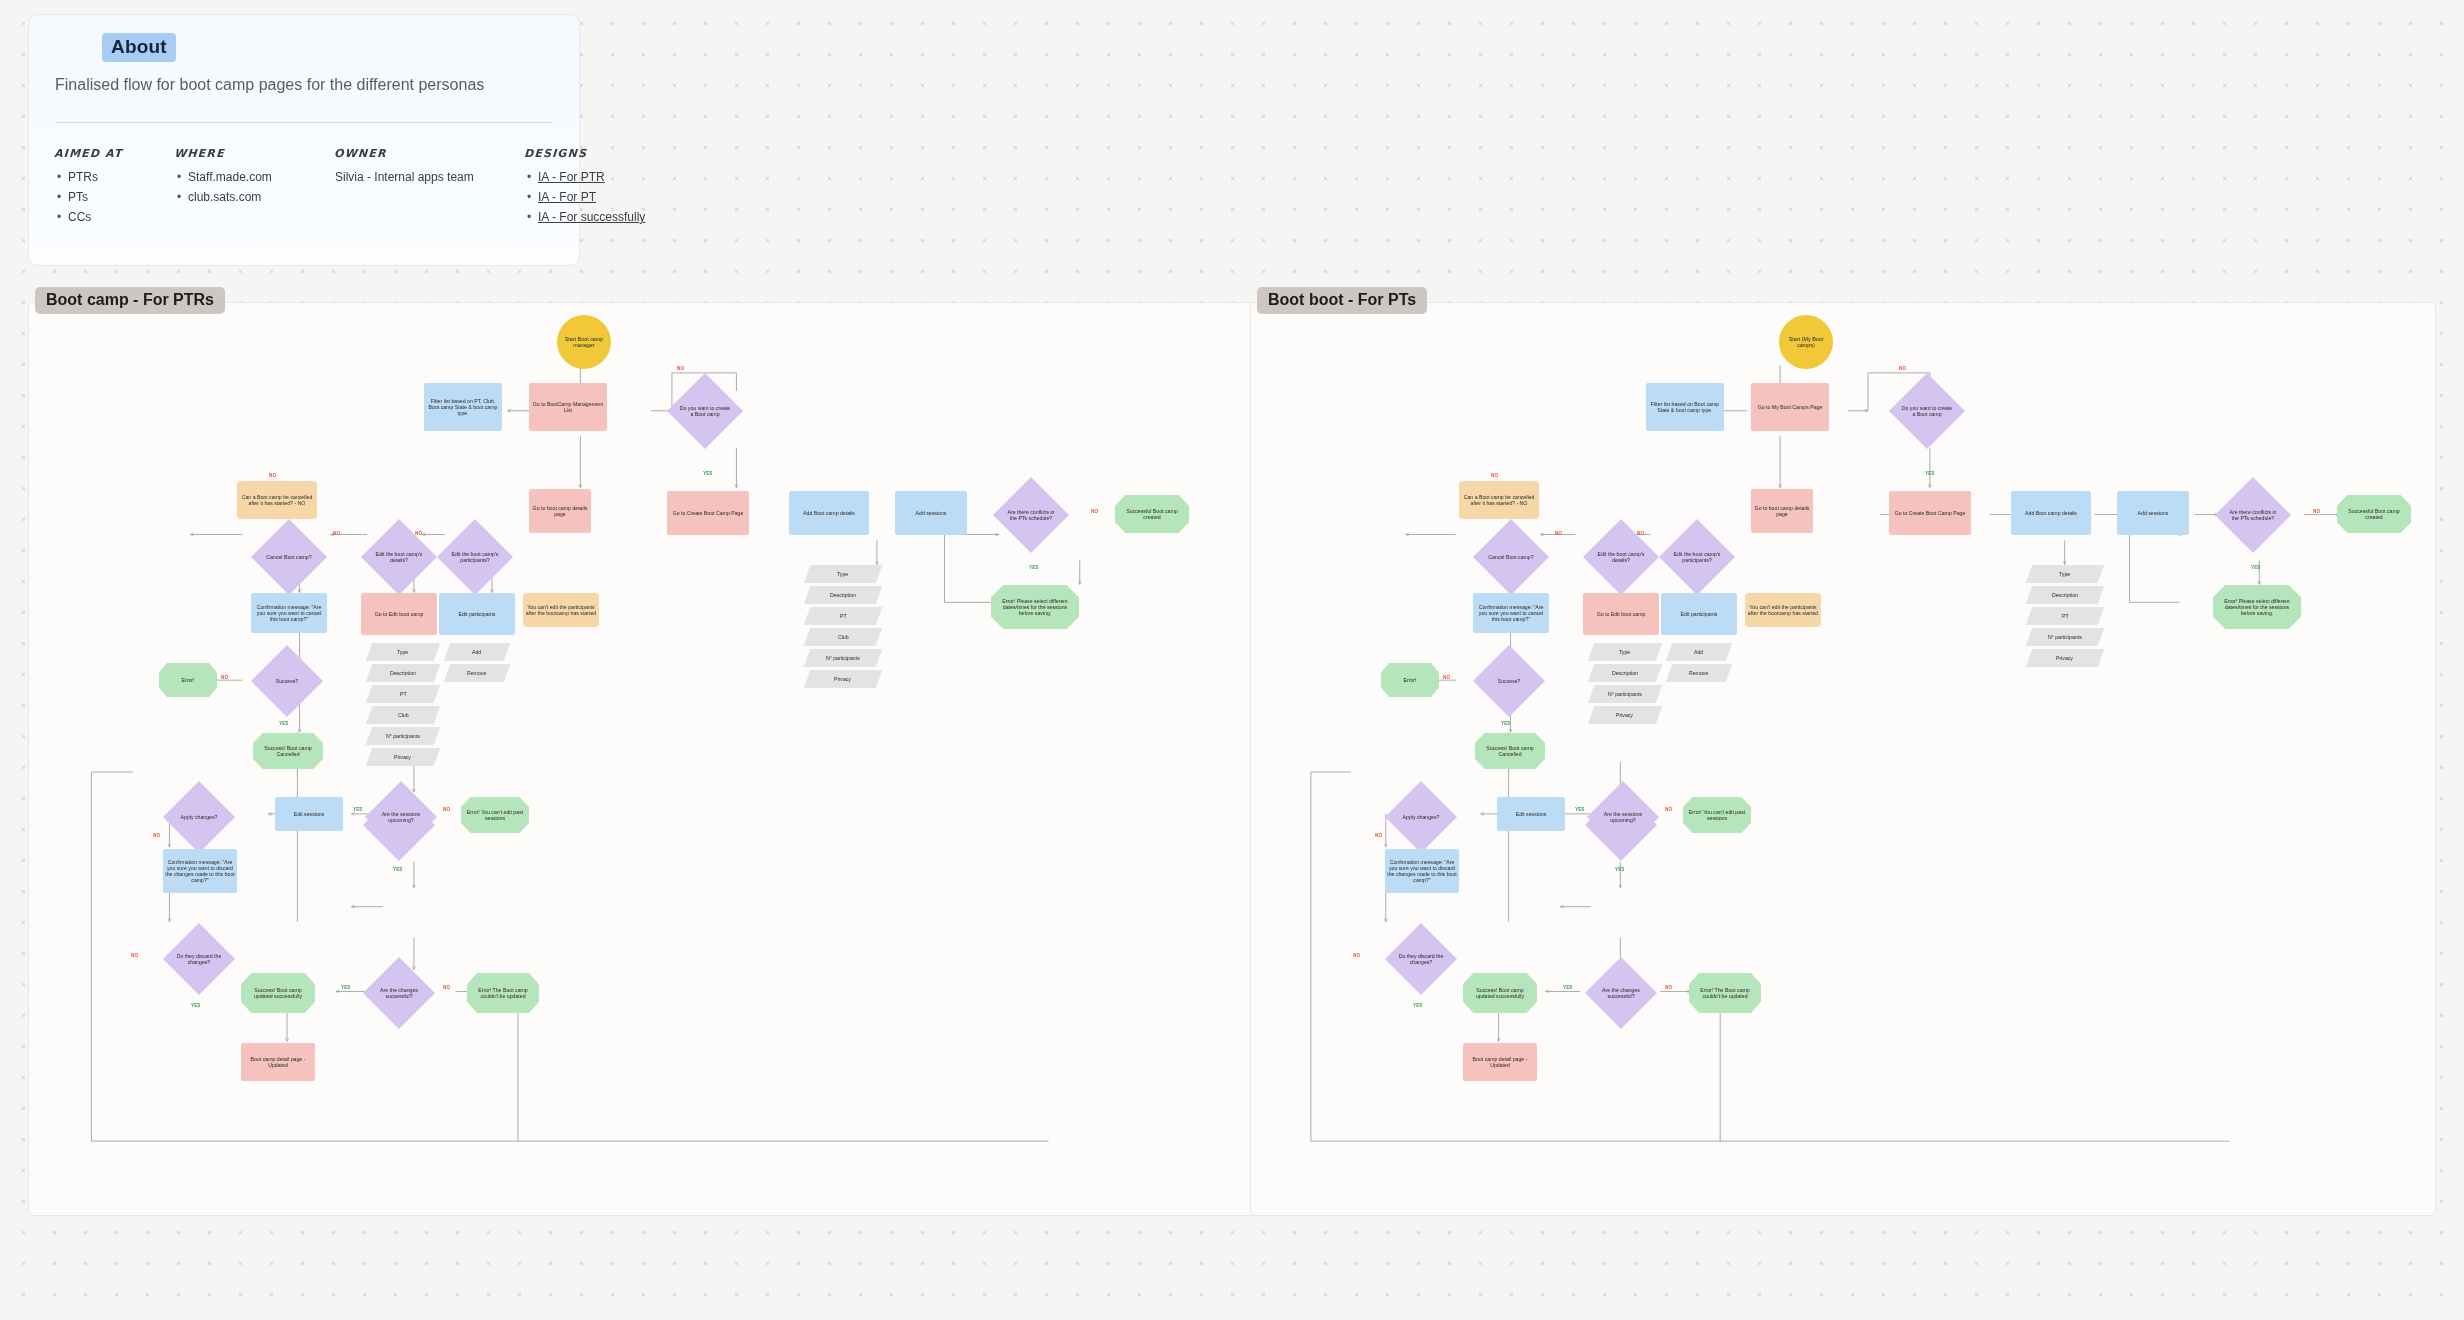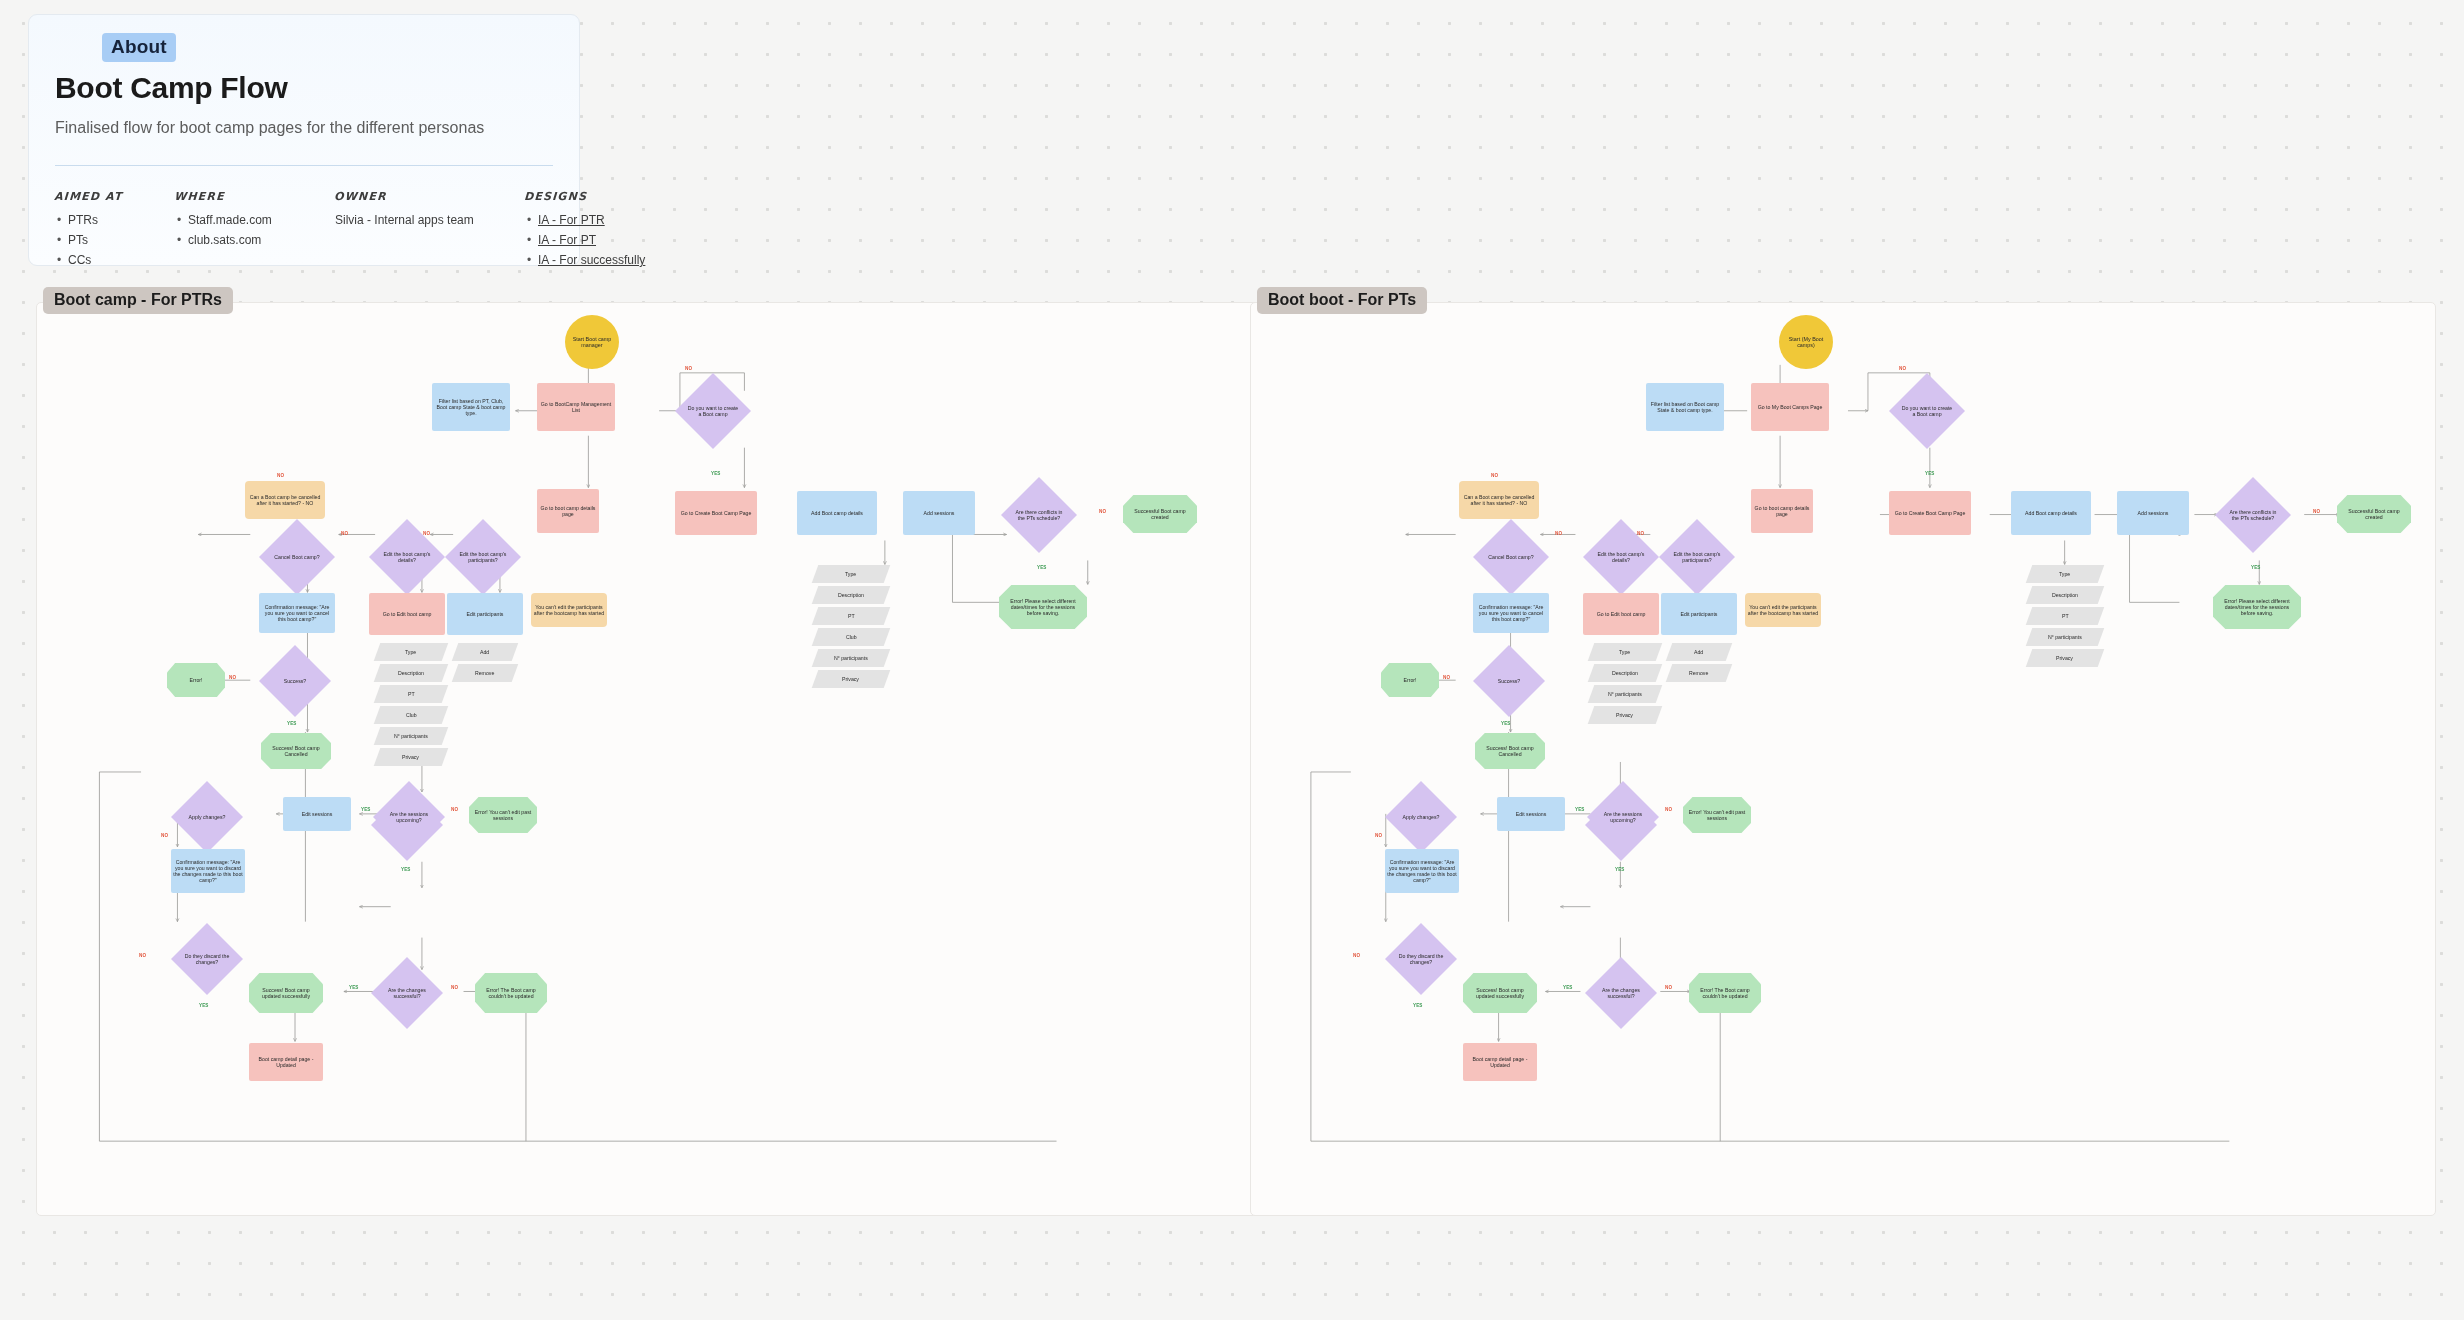--- a/index.html
+++ b/index.html
@@ -46,21 +46,21 @@
   .col-list li::before { content: "•"; position: absolute; left: 2px; color: #555; }
   .col-list li.plain { padding-left: 0; }
   .col-list li.plain::before { content: ""; }
   .col-list a { color: #3d3d3d; text-decoration: underline; }
 
   
   .panel {
     position: absolute; background: #fdfcfb;
     border: 1px solid #e9e7e4; border-radius: 5px;
   }
-  #panel-ptr { left: 36px;   top: 302px; width: 1240px; height: 914px; }
+  #panel-ptr { left: 28px;   top: 302px; width: 1240px; height: 914px; }
   #panel-pt  { left: 1250px; top: 302px; width: 1186px; height: 914px; }
   .panel-tag {
     position: absolute; top: -16px; left: 6px;
     background: #cdc6c1; color: #1c1c1c; font-size: 16px; font-weight: 700;
     padding: 4px 11px 5px 11px; border-radius: 5px; white-space: nowrap;
   }
 
   
   .node {
     position: absolute; display: flex; align-items: center; justify-content: center;
@@ -105,21 +105,20 @@
   svg.edges { position: absolute; left: 0; top: 0; width: 100%; height: 100%; overflow: visible; pointer-events: none; }
   svg.edges path, svg.edges line { fill: none; stroke: #9a9a98; stroke-width: .8; }
 </style>
 </head>
 <body>
 
 <div class="canvas">
 
   <div class="about-card">
     <div class="about-badge">About</div>
-    <div class="about-title">Boot Camp Flow</div>
     <div class="about-sub">Finalised flow for boot camp pages for the different personas</div>
     <div class="about-rule"></div>
     <div class="about-cols">
 
       <div class="about-col">
         <div class="col-head">AIMED AT</div>
         <ul class="col-list">
           <li>PTRs</li>
           <li>PTs</li>
           <li>CCs</li>

